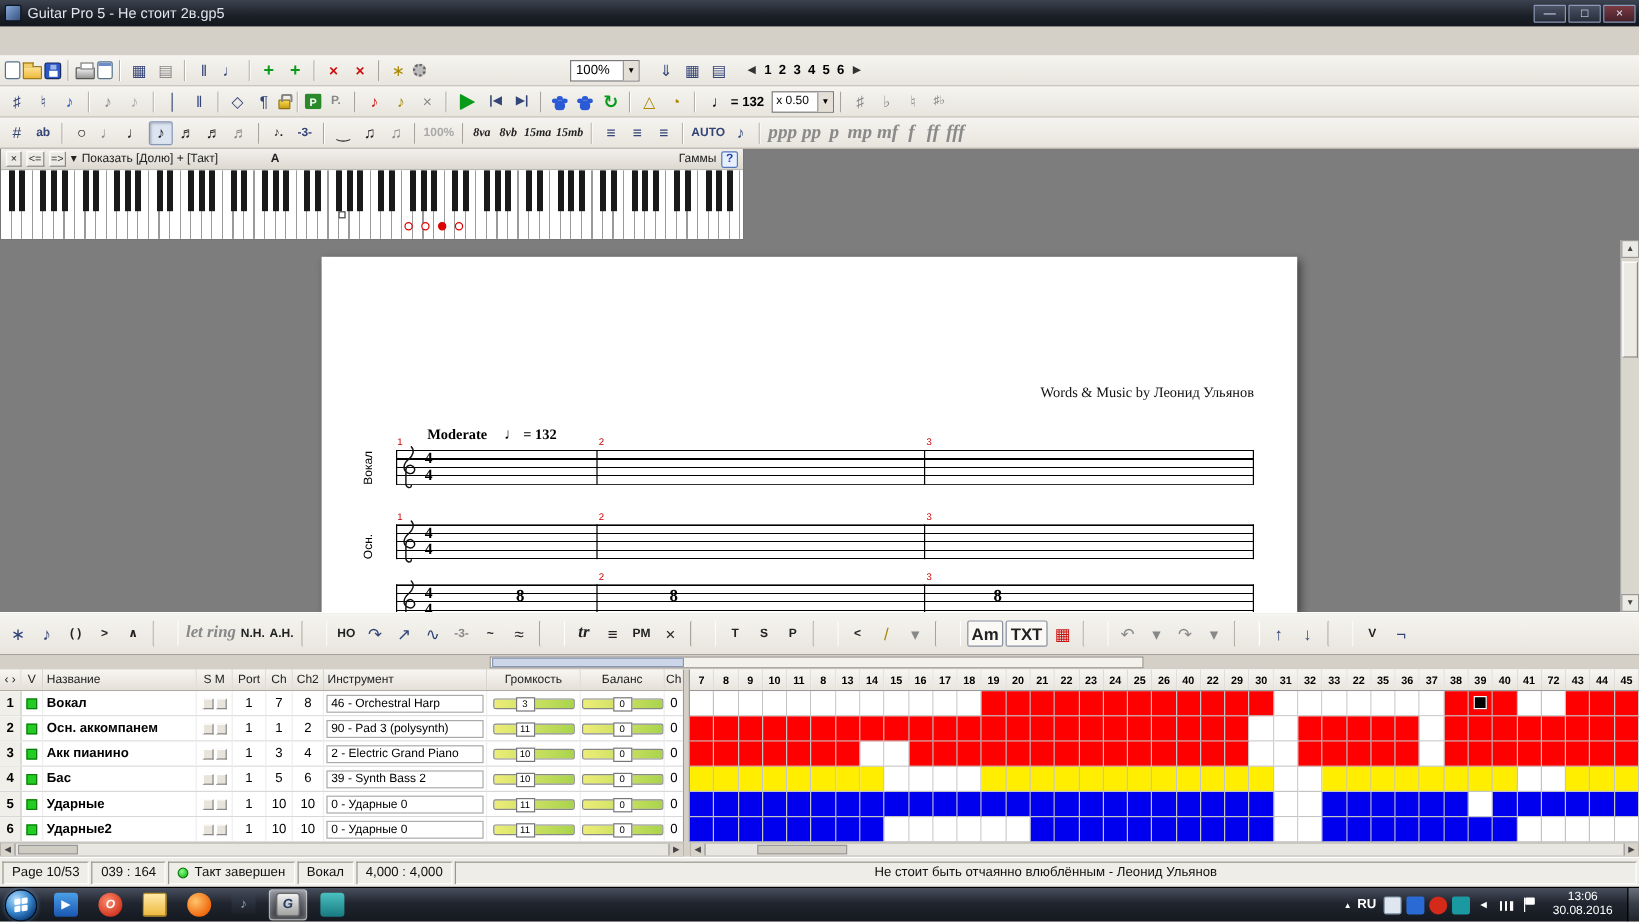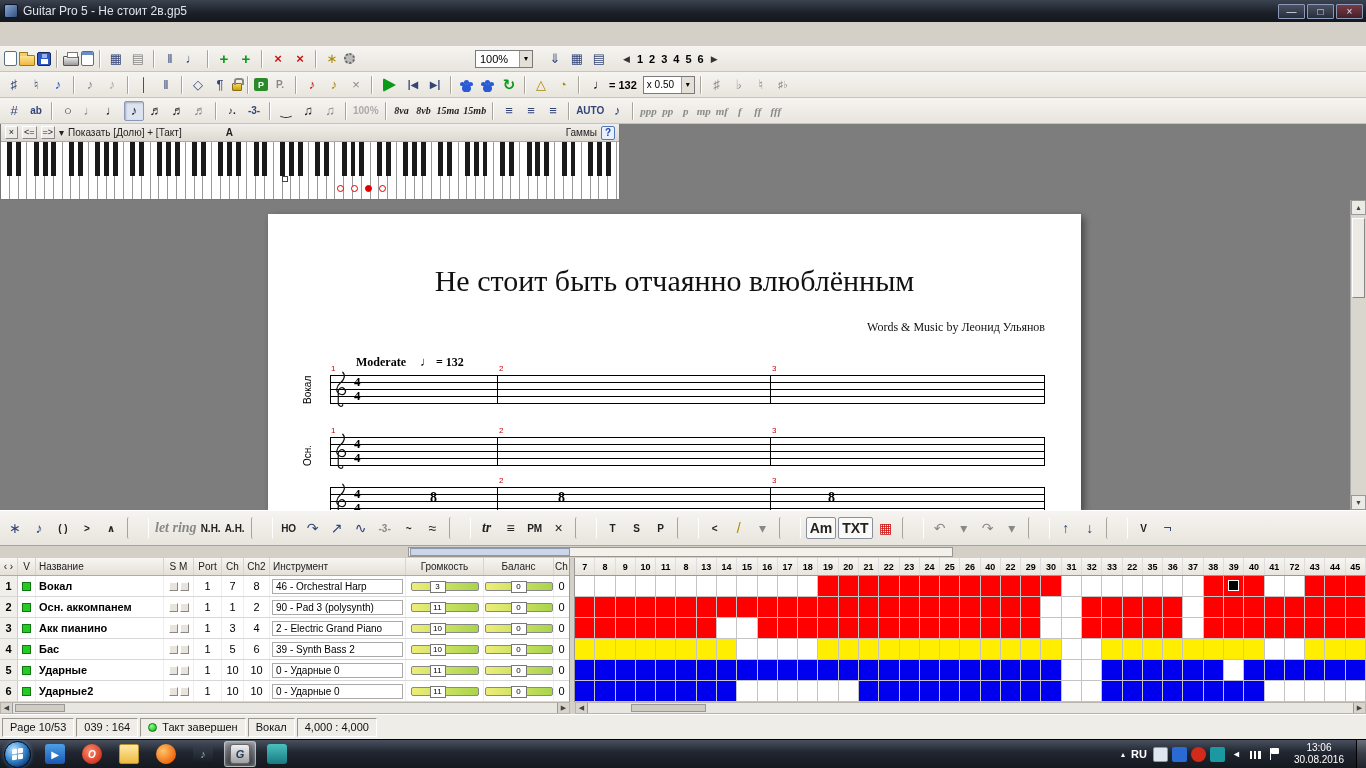--- a/index.html
+++ b/index.html
@@ -21,21 +21,21 @@
 
 .toolbar{position:absolute;left:0;right:0;background:linear-gradient(#f6f4f0,#e8e5de);border-bottom:1px solid #c8c4bc;display:flex;align-items:center;padding:0 4px;gap:2px}
 #tb1{top:46px;height:26px}
 #tb2{top:72px;height:26px}
 #tb3{top:98px;height:26px}
 .tgroup{display:flex;align-items:center;gap:2px}
 .tbtn{min-width:20px;height:20px;display:flex;align-items:center;justify-content:center;font-size:13px;color:#222;border:1px solid transparent;border-radius:2px}
 .tbtn[data-k="sep"]{min-width:0;width:2px;height:18px;border:none;border-left:1px solid #a8a49c;border-right:1px solid #fff;margin:0 3px}
 .tbtn[data-k="txt"]{font-size:10px;font-weight:bold}
 .tbtn[data-k="txtI"]{font-size:10px;font-style:italic;font-family:"Liberation Serif",serif;font-weight:bold}
-.tbtn[data-k="dyn"]{font-family:"Liberation Serif",serif;font-style:italic;font-weight:bold;color:#8a8a8a;font-size:11px;min-width:16px}
+.tbtn[data-k="dyn"]{font-family:"Liberation Serif",serif;font-style:italic;font-weight:bold;color:#8a8a8a;font-size:16px;min-width:16px}
 .tbtn[data-k="pressed"]{background:#dce4f2;border:1px solid #8898b8;box-shadow:inset 1px 1px 2px rgba(0,0,0,.25)}
 .tbtn[data-k="flag"]{background:#2a8a2a;color:#fff;font-size:9px;font-weight:bold;min-width:14px;height:13px}
 .tbtn[data-k="box"]{border:1px solid #8890a0;background:#faf9f5;font-size:9px;font-weight:bold;padding:0 3px}
 .tbtn[data-c="red"]{color:#cc1111;font-weight:bold}
 .tbtn[data-c="green"]{color:#0a9a1a;font-weight:bold;font-size:15px}
 .tbtn[data-c="blue"]{color:#2255cc}
 .tbtn[data-c="navy"]{color:#334477}
 .tbtn[data-c="gray"]{color:#888}
 .tbtn[data-c="lgray"]{color:#aaa}
 .tbtn[data-c="olive"]{color:#aa8800}
@@ -372,21 +372,20 @@
         <div class="pk-black"></div>
         <span class="pksq"></span>
         <span class="pkdot" style="left:336px"></span>
         <span class="pkdot" style="left:350px"></span>
         <span class="pkdot filled" style="left:364px"></span>
         <span class="pkdot" style="left:378px"></span>
       </div>
     </div>
 
     <div id="page">
-      <div class="score-title">Не стоит быть отчаянно влюблённым</div>
       <div class="score-credit">Words &amp; Music by Леонид Ульянов</div>
       <div class="score-tempo">
         <span>Moderate</span><span class="tnote">♩</span> <span>= 132</span>
       </div>
 
       <div class="ssys" style="top:161px">
         <span class="slabel">Вокал</span>
         <div class="staff">
           <svg class="clef" viewBox="0 0 20 52">
               <path d="M13 3 C17 7 15 13 10 17 C4 22 3 29 9 32 C15 35 19 29 15 25 C12 22 7 24 7 29 L7 44 C7 49 13 50 13 46" fill="none" stroke="#111" stroke-width="1.6" stroke-linecap="round"></path>
@@ -1024,20 +1023,21 @@
 
   <div id="statusbar">
     <span class="seg">Page 10/53</span>
     <span class="seg">039 : 164</span>
     <span class="seg">
         <span class="greendot"></span>
         <span>Такт завершен</span>
       </span>
     <span class="seg">Вокал</span>
     <span class="seg">4,000 : 4,000</span>
+    <span class="seg flex">Не стоит быть отчаянно влюблённым - Леонид Ульянов</span>
   </div>
 
   <div id="taskbar">
     <span id="orb">
         <span class="orbflag"></span>
       </span>
     <span class="tapps">
 
     <span class="tapp" data-k="mp">
           <i class="tai"></i>

